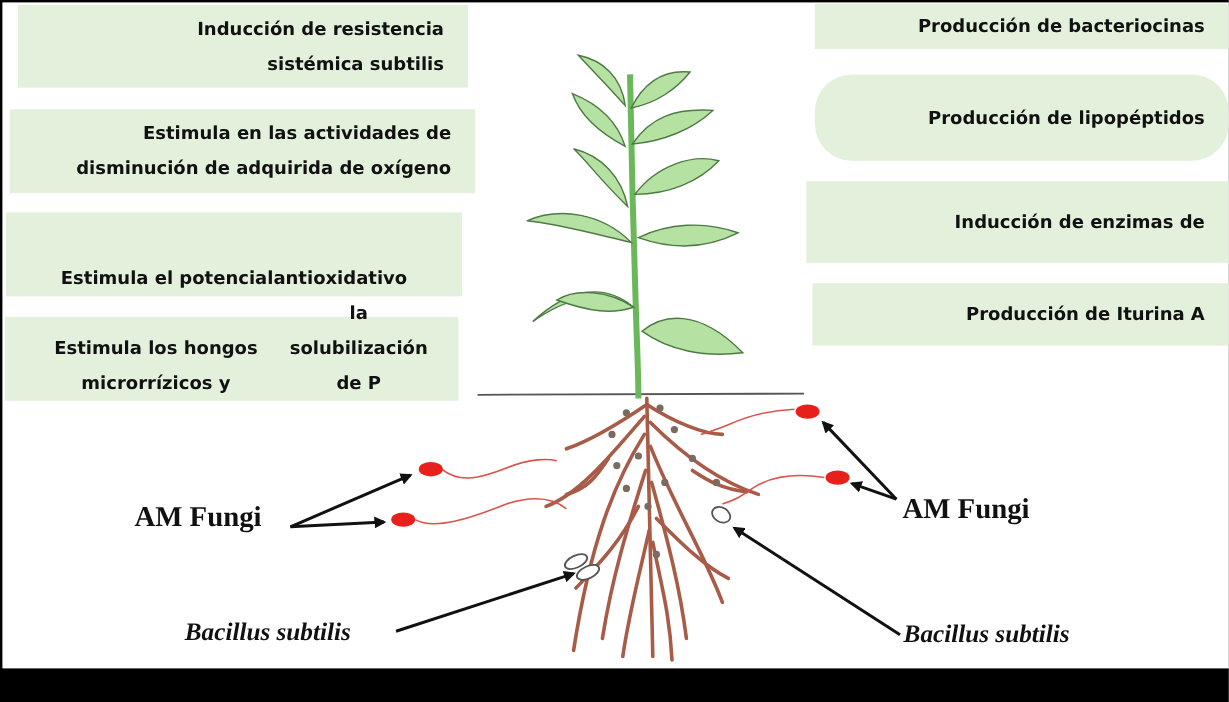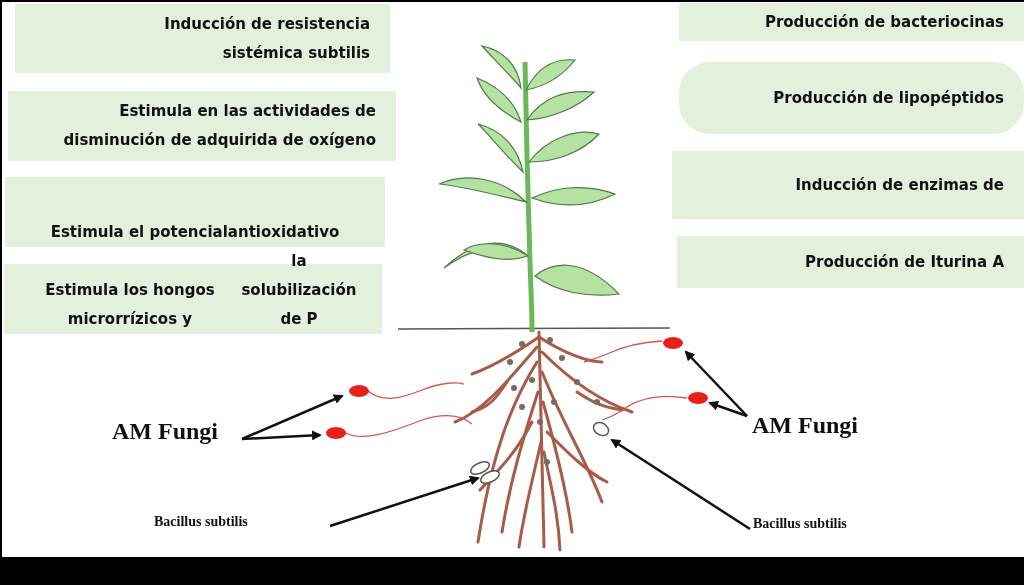--- a/index.html
+++ b/index.html
@@ -2,21 +2,21 @@
 <html><head>
   <meta charset="utf-8">
   <style>
     html, body { margin: 0; padding: 0; }
     body { width: 1024px; height: 585px; background: #000; position: relative; overflow: hidden; font-family: "DejaVu Sans", "Liberation Sans", sans-serif; }
     .canvas { position: absolute; left: 2px; top: 2px; width: 1022px; height: 555px; background: #ffffff; overflow: hidden; }
     .box { position: absolute; background: #e3f1dc; color: #111; font-weight: bold; font-size: 15px; line-height: 29px; text-align: center; display: flex; align-items: flex-end; justify-content: center; box-sizing: border-box; padding: 0 20px; }
     .box span { display: block; }
     .label { position: absolute; font-family: "Liberation Serif", "DejaVu Serif", serif; font-weight: bold; color: #111; white-space: nowrap; }
     .am { font-size: 24px; }
-    .bs { font-size: 14px; }
+    .bs { font-size: 21px; font-style: italic; }
     svg.art { position: absolute; left: 0; top: 0; }
   </style>
 </head>
 <body>
 
 <div class="canvas">
 
   <div class="box" style="left:13px;top:2px;width:375px;height:69px;flex-direction:column;">
     <span>Inducción de resistencia</span>
     <span>sistémica subtilis</span>

